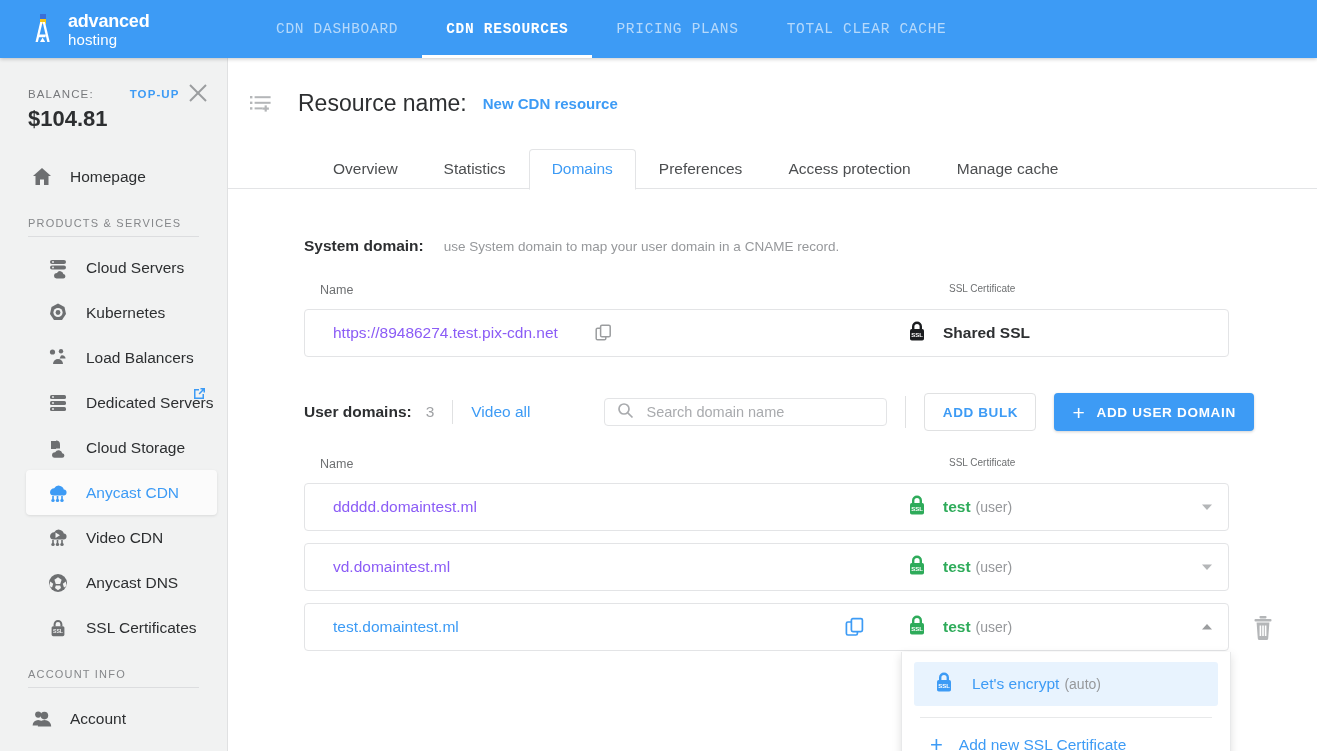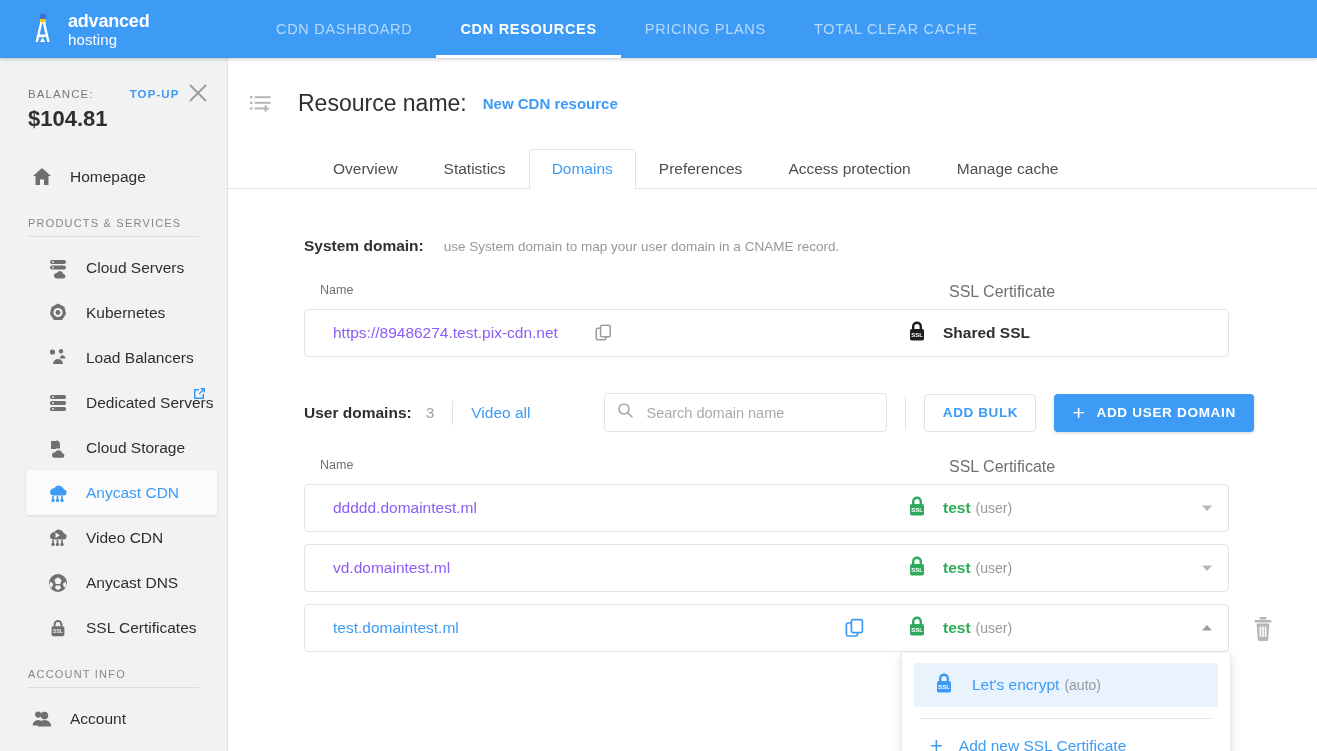--- a/index.html
+++ b/index.html
@@ -26,21 +26,21 @@
     position: relative;
   }
   .logo-mark { position: relative; width: 34px; height: 34px; flex: 0 0 34px; }
   .logo-words {
     margin-left: 8px; color: #fff; line-height: 1;
     display: flex; flex-direction: column; justify-content: center;
   }
   .logo-words .l1 { font-size: 18px; font-weight: bold; letter-spacing: -.2px; }
   .logo-words .l2 { font-size: 15px; font-weight: normal; margin-top: 2px; letter-spacing: .1px; }
 
-  #topnav { display: flex; align-items: center; margin-left: 24px; }
+  #topnav { display: flex; align-items: center; margin-left: 24px; font-family: Liberation Mono, monospace; }
   .topnav-item {
     display: flex; align-items: center; justify-content: center;
     padding: 0 24px; height: 58px;
     color: rgba(255,255,255,.62);
     font-size: 14.5px; letter-spacing: .7px;
     cursor: pointer; position: relative; white-space: nowrap;
   }
   .topnav-item.active { color: #ffffff; font-weight: bold; }
   .topnav-item.active::after {
     content: ""; position: absolute; left: 0; right: 0; bottom: 0;
@@ -127,21 +127,21 @@
   }
 
   
   #panel { padding: 48px 0 0 76px; position: relative; }
   .sec-head { display: flex; align-items: baseline; }
   .sec-title { font-size: 15.5px; font-weight: bold; color: #2d2f31; }
   .sec-hint { margin-left: 20px; font-size: 13.5px; color: #96989b; }
 
   .col-heads { display: flex; margin-top: 28px; padding-left: 16px; }
   .col-name { font-size: 12.5px; color: #6e7072; }
-  .col-ssl { font-size: 16px; color: #6e7072; position: absolute; left: 645px; }
+  .col-ssl { font-size: 10px; color: #6e7072; position: absolute; left: 645px; }
   .col-heads { position: relative; }
 
   .row-card {
     position: relative; margin-top: 12px; width: 925px; height: 48px;
     border: 1px solid #e3e4e6; border-radius: 4px; background: #fff;
     display: flex; align-items: center;
   }
   .row-domain { padding-left: 28px; font-size: 15.5px; color: #8b5cf6; }
   .row-domain.link { color: #3d9bf5; cursor: pointer; }
   .copy-btn { position: absolute; cursor: pointer; display: flex; align-items: center; }
@@ -152,21 +152,21 @@
   .cert-name.green { color: #2eab5a; }
   .cert-scope { margin-left: 5px; font-size: 14px; color: #96989b; font-weight: normal; }
   .caret { position: absolute; right: 14px; cursor: pointer; }
 
   #user-bar { display: flex; align-items: center; margin-top: 36px; }
   #ud-label { font-size: 15.5px; font-weight: bold; color: #2d2f31; }
   #ud-count { margin-left: 14px; font-size: 15.5px; color: #a0a2a5; }
   #ud-sep { width: 1px; height: 24px; background: #e0e1e2; margin: 0 18px; }
   #delete-all { font-size: 15.5px; color: #3d9bf5; cursor: pointer; font-weight: normal; }
   #search-box {
-    margin-left: 74px; width: 283px; height: 39px;
+    margin-left: 74px; width: 283px; height: 28px;
     border: 1px solid #e3e4e6; border-radius: 4px; background: #fff;
     display: flex; align-items: center; padding-left: 12px;
   }
   #search-input {
     border: none; outline: none; margin-left: 10px; width: 230px;
     font-size: 14.5px; color: #2d2f31; font-family: "Liberation Sans", sans-serif; background: transparent;
   }
   #search-input::placeholder { color: #a9abae; }
   #bar-sep { width: 1px; height: 32px; background: #e0e1e2; margin-left: 18px; }
   #add-bulk {

